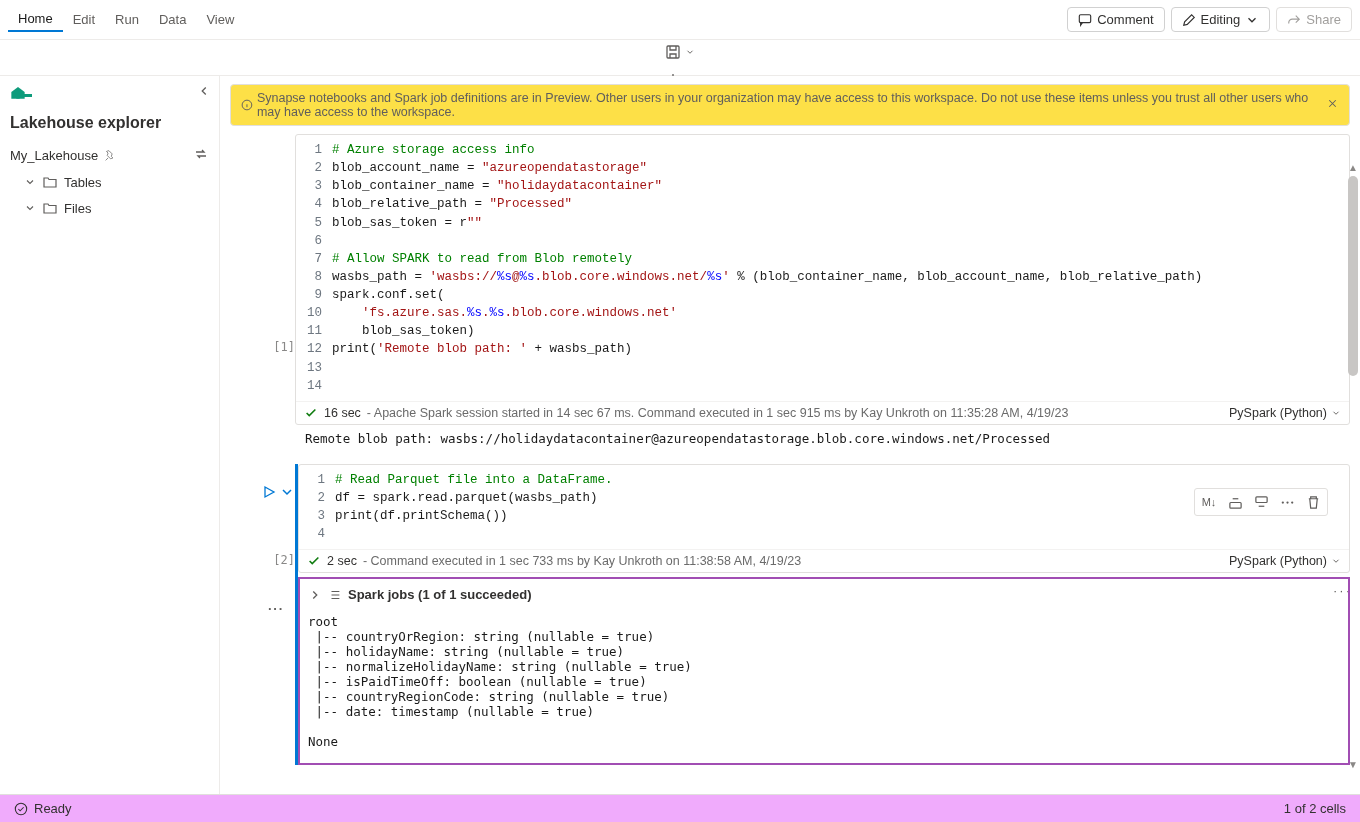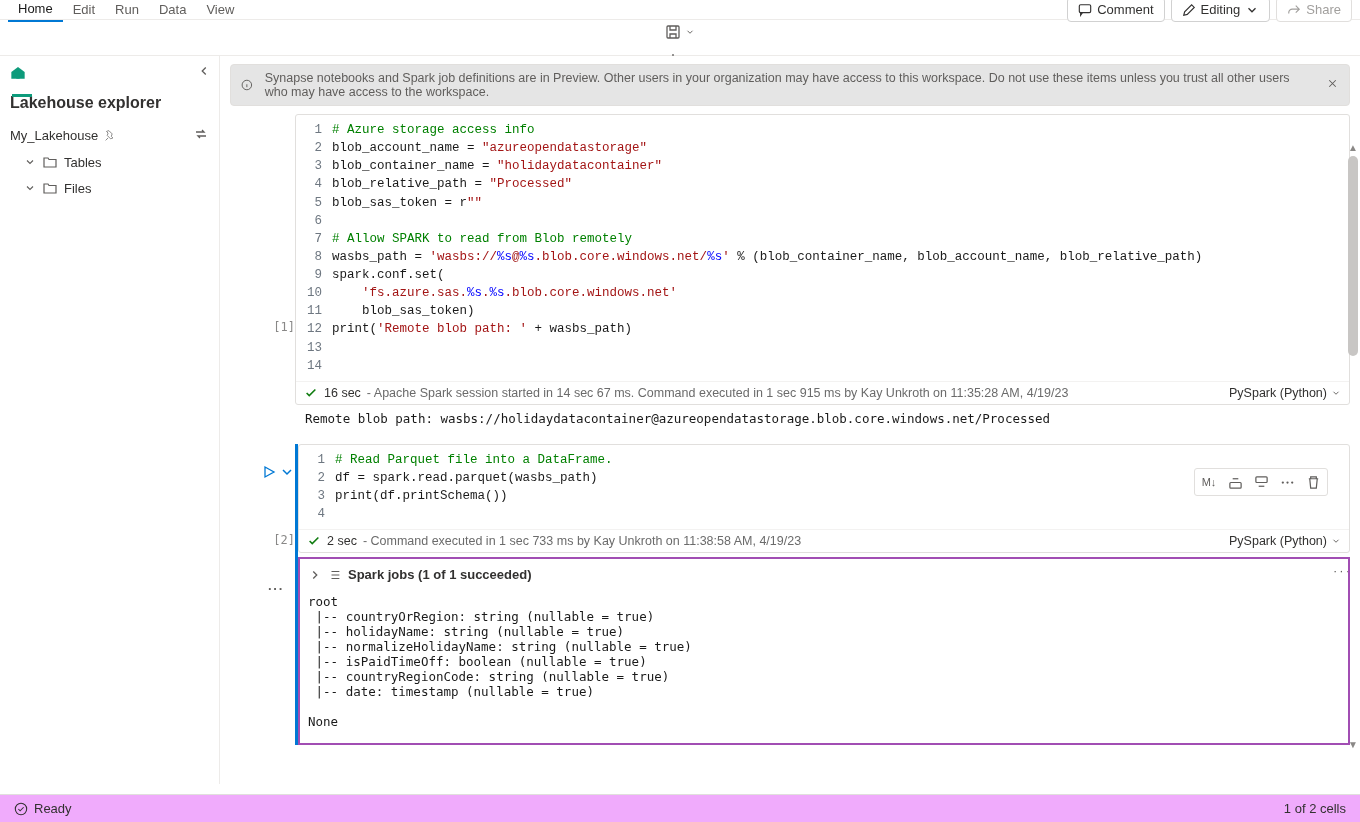--- a/index.html
+++ b/index.html
@@ -1,19 +1,19 @@
 <!DOCTYPE html>
 <html><head>
 <meta charset="utf-8">
 <style>
 * { box-sizing: border-box; margin: 0; padding: 0; }
 body { font-family: "Segoe UI", Arial, sans-serif; font-size: 13px; color: #323130; background: #fff; width: 1360px; height: 822px; overflow: hidden; position: relative; }
 
 
-.menubar { display: flex; align-items: center; height: 20px; border-bottom: 1px solid #edebe9; padding: 0 8px; }
+.menubar { display: flex; align-items: center; height: 40px; border-bottom: 1px solid #edebe9; padding: 0 8px; }
 .menubar .menu-item { padding: 4px 10px; font-size: 13px; color: #605e5c; cursor: pointer; }
 .menubar .menu-item.active { color: #1a1a1a; border-bottom: 2px solid #0078d4; }
 .menubar .spacer { flex: 1; }
 .menubar .right-btn { display: flex; align-items: center; gap: 5px; padding: 4px 10px; font-size: 13px; color: #323130; border: 1px solid #d1d1d1; border-radius: 4px; margin-left: 6px; cursor: pointer; background:#fff; }
 .menubar .right-btn.disabled { color: #a19f9d; border-color: #e1dfdd; cursor: default; }
 .menubar .right-btn svg { width: 14px; height: 14px; }
 
 
 .toolbar { display: flex; align-items: center; height: 36px; padding: 0 8px; border-bottom: 1px solid #edebe9; gap: 4px; flex-direction: column; }
 .toolbar .tool { display: flex; align-items: center; padding: 4px 6px; gap: 4px; cursor: pointer; color: #323130; font-size: 13px; }
@@ -31,21 +31,21 @@
 .sidebar-header .collapse { margin-left: auto; cursor: pointer; }
 .sidebar-title { font-size: 16px; font-weight: 600; padding: 6px 10px 10px; }
 .lakehouse-row { display: flex; align-items: center; padding: 4px 10px; gap: 6px; }
 .lakehouse-row .swap { margin-left: auto; cursor: pointer; }
 .tree-item { display: flex; align-items: center; gap: 6px; padding: 5px 10px 5px 24px; cursor: pointer; }
 .tree-item svg.chev { width: 12px; height: 12px; }
 .tree-item svg.folder { width: 16px; height: 16px; color: #605e5c; }
 
 
 .notebook { flex: 1; background: #fff; overflow: auto; position: relative; }
-.preview-banner { margin: 8px 10px; border: 1px solid #e1dfdd; border-radius: 4px; background: #e5e5e5; padding: 6px 10px; display: flex; align-items: center; gap: 12px; color: #605e5c; font-size: 12.5px; }
+.preview-banner { margin: 8px 10px; border: 1px solid #e1dfdd; border-radius: 4px; background: #fde047; padding: 6px 10px; display: flex; align-items: center; gap: 4px; color: #605e5c; font-size: 12.5px; }
 .preview-banner .close-banner { margin-left: auto; cursor: pointer; }
 
 .cell-wrap { display: flex; padding: 0 10px 0 0; margin-bottom: 12px; }
 .gutter { width: 75px; display: flex; flex-direction: column; align-items: flex-end; padding-top: 6px; gap: 6px; }
 .gutter .run-btns { display: flex; gap: 2px; }
 .gutter .run-btns svg { width: 16px; height: 16px; }
 .gutter .cell-index { color: #898887; font-family: Consolas, monospace; font-size: 12px; margin-top: 2px; }
 .cell-body { flex: 1; }
 .cell-body.selected { border-left: 3px solid #0078d4; padding-left: 0; }
 .cell-body .code-frame { border: 1px solid #e1dfdd; border-radius: 3px; background: #fff; }

